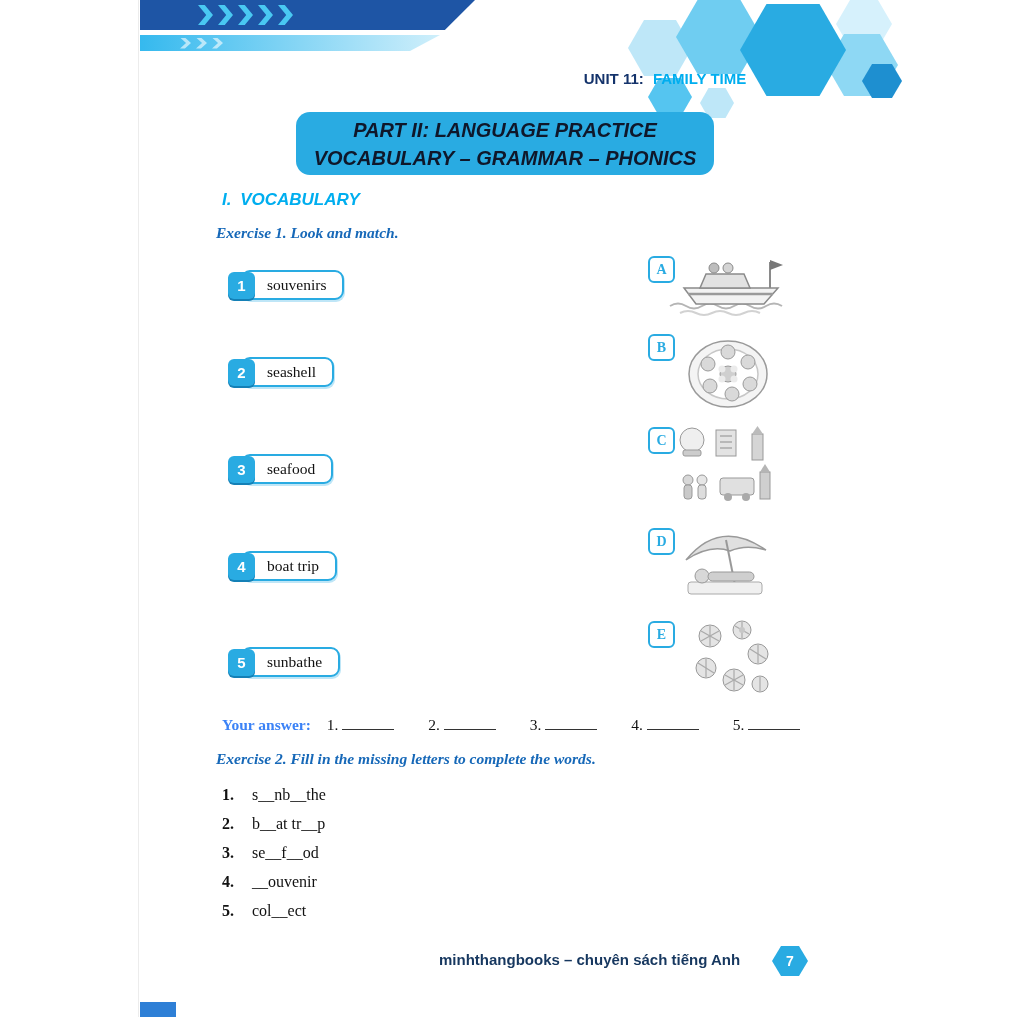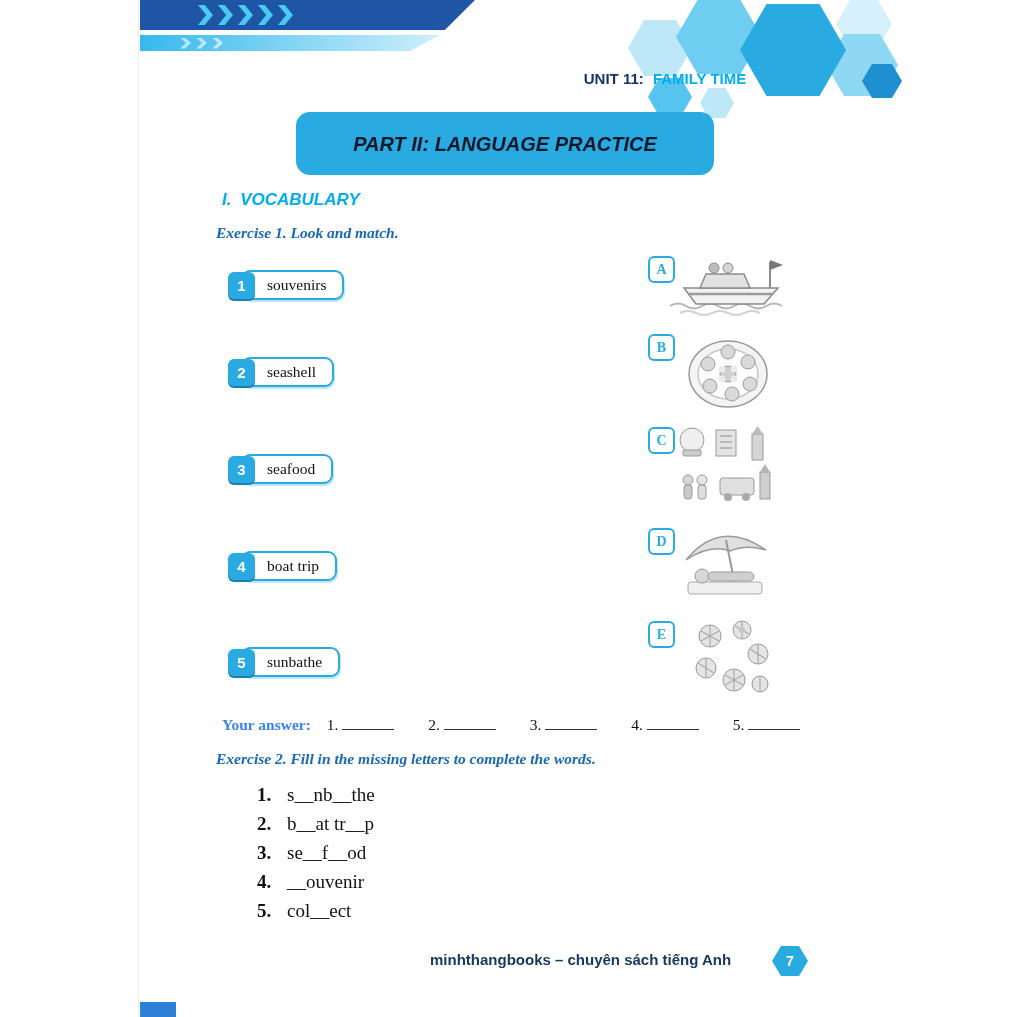--- a/index.html
+++ b/index.html
@@ -72,26 +72,26 @@
   .imgE{left:686px;top:618px;width:90px;height:86px;}
   .opt-img svg{width:100%;height:100%;}
 
   
   .answer-row{position:absolute;left:222px;top:716px;font-size:15.5px;display:flex;align-items:flex-end;}
   .answer-label{color:#3b82f6;font-weight:bold;margin-right:16px;}
   .slot{margin-right:34px;white-space:nowrap;}
   .blank{display:inline-block;width:52px;height:13px;border-bottom:1.6px solid #333;}
 
   
-  .ex2-col{position:absolute;top:780px;font-size:19px;line-height:29px;margin-left:35px;}
+  .ex2-col{position:absolute;top:780px;font-size:16px;line-height:29px;}
   .colL{left:222px;} .colR{left:560px;}
   .ex2-item .num{font-weight:bold;display:inline-block;min-width:30px;}
 
   
-  .footer-text{position:absolute;left:430px;top:951px;font-family:"Liberation Sans",sans-serif;
+  .footer-text{position:absolute;left:439px;top:951px;font-family:"Liberation Sans",sans-serif;
         font-weight:bold;font-size:15px;color:#16375F;}
   .page-hex{position:absolute;left:772px;top:946px;width:36px;height:30px;background:#29ABE2;
         clip-path:polygon(25% 0,75% 0,100% 50%,75% 100%,25% 100%,0 50%);color:#fff;
         font-family:"Liberation Sans",sans-serif;font-weight:bold;font-size:14px;
         text-align:center;line-height:30px;}
   .corner-mark{position:absolute;left:140px;top:1002px;width:36px;height:15px;background:#2E7FD6;}
 </style>
 </head>
 <body>
 
@@ -120,20 +120,21 @@
   <div class="hex hex-g"></div>
   <div class="hex hex-h"></div>
 
   <div class="unit">
     <span>UNIT 11:</span>
     <span class="unit-title">FAMILY TIME</span>
   </div>
 
   <div class="main-banner">
     <div>PART II: LANGUAGE PRACTICE</div>
+    <div>VOCABULARY – GRAMMAR – PHONICS</div>
   </div>
 
   <div class="section-title">
     <span>I.</span>
     <span class="st-gap">VOCABULARY</span>
   </div>
 
   <div class="ex-title ex1-title">Exercise 1. Look and match.</div>
 
   <div class="word-row w1">

